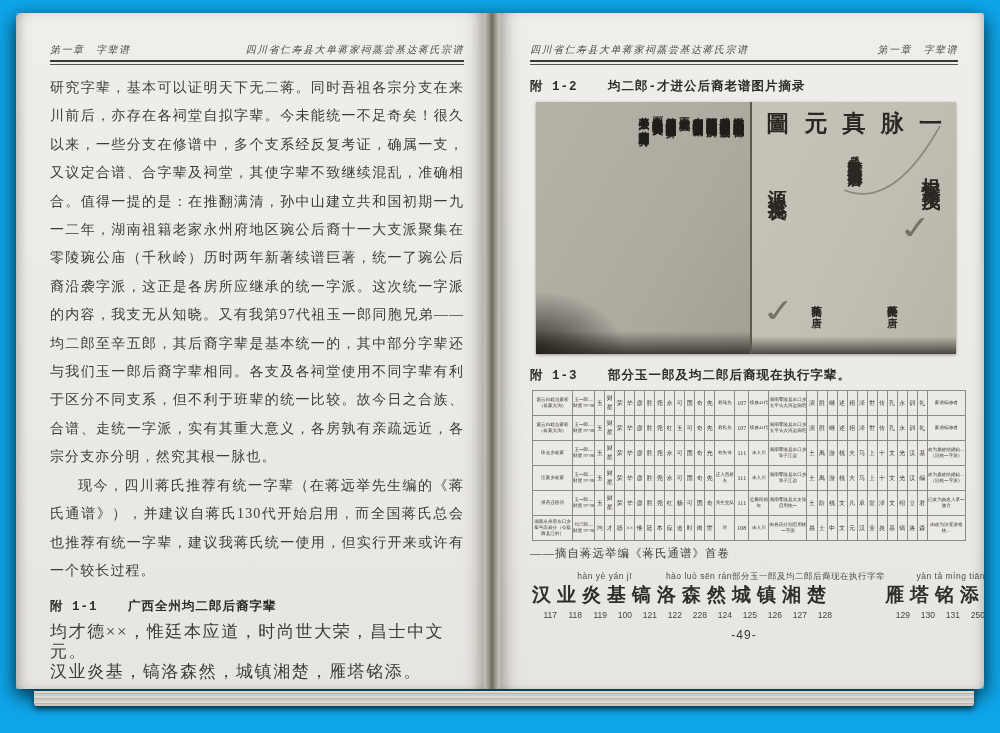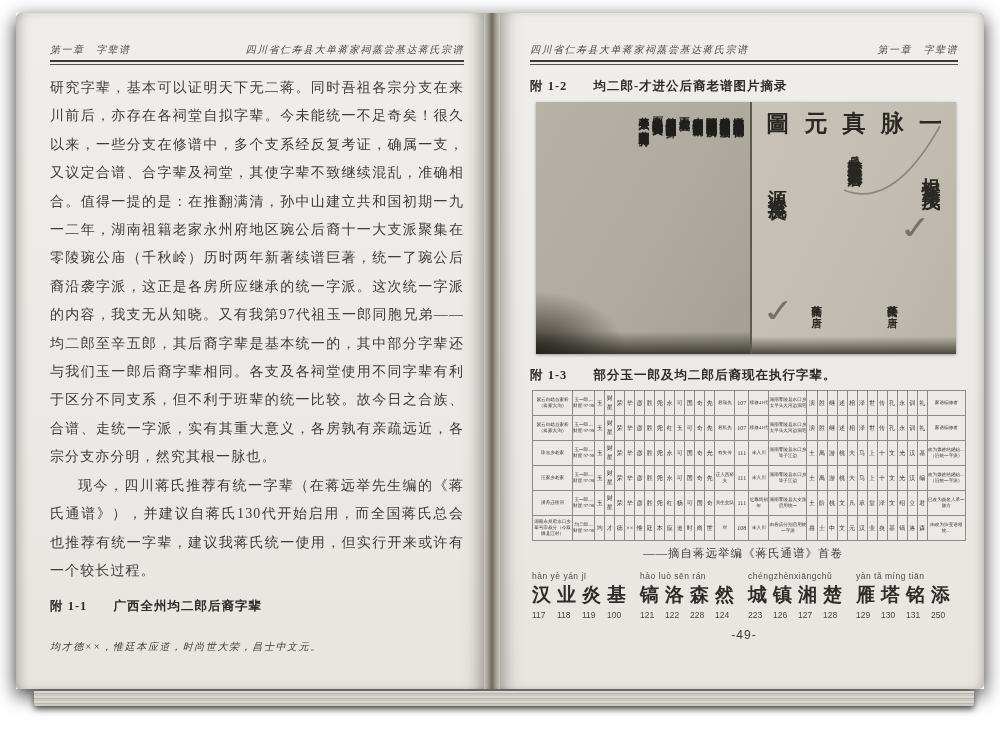--- a/index.html
+++ b/index.html
@@ -1,16 +1,16 @@
 <!DOCTYPE html>
 <html><head>
 <meta charset="utf-8">
 <style>
   html,body{margin:0;padding:0;background:#101010;}
-  .stage{position:relative;width:1000px;height:733px;background:#ffffff;overflow:hidden;
+  .stage{position:relative;width:1000px;height:733px;background:#0ea5e9;overflow:hidden;
          font-family:"Liberation Serif","DejaVu Serif",serif;}
   
   .book{position:absolute;left:16px;top:13px;width:968px;height:676px;display:flex;
         box-shadow:0 6px 18px rgba(0,0,0,.8);}
   .page{position:relative;background:linear-gradient(180deg,#efeeea 0%,#ebeae6 55%,#e7e5e0 100%);
         height:100%;overflow:hidden;}
   .page-left{width:468px;border-radius:5px 0 0 3px;
         box-shadow:inset -14px 0 18px -12px rgba(60,55,45,.55), inset 10px 0 14px -10px rgba(60,55,45,.5);}
   .page-right{width:484px;border-radius:0 3px 5px 0;
         box-shadow:inset 14px 0 18px -12px rgba(60,55,45,.55), inset -8px 0 12px -9px rgba(60,55,45,.45);}
@@ -22,24 +22,24 @@
   .inner{position:absolute;inset:0;padding:30px 26px 0 30px;}
   .page-left .inner{padding:30px 20px 0 34px;}
   .runhead{display:flex;justify-content:space-between;align-items:flex-end;
            font-style:italic;font-size:10px;color:#4a4a48;letter-spacing:1.5px;}
   .rule{height:2px;border-top:2px solid #3a3a38;border-bottom:1px solid #55534f;margin-top:3px;}
   
   .bodytext{margin-top:9px;color:#3c3c3a;}
   .bodytext p.para{margin:0;font-size:14px;line-height:28.4px;letter-spacing:1.1px;
            text-align:justify;text-justify:inter-ideograph;}
   .bodytext p.ind{text-indent:2em;}
-  .fighead{font-family:Liberation Serif, serif;font-weight:bold;
+  .fighead{font-family:Liberation Mono, monospace;font-weight:bold;
            font-size:12.5px;color:#2c2c2a;letter-spacing:1px;margin-top:13px;}
   .fighead .flabel{margin-right:22px;}
-  .figlines{margin-top:22px;font-size:10px;color:#3c3c3a;letter-spacing:1.6px;line-height:20px;font-style:italic;}
+  .figlines{margin-top:7px;font-size:17px;color:#3c3c3a;letter-spacing:1.6px;line-height:20px;}
   .pagenum{text-align:center;font-family:"Liberation Sans","DejaVu Sans",sans-serif;
            font-size:12px;color:#3a3a38;letter-spacing:1px;margin-top:8px;}
   
   .photo{position:relative;margin:7px 2px 0 6px;height:252px;display:flex;
          box-shadow:0 1px 3px rgba(0,0,0,.35);}
   .pp-left{position:relative;width:51%;background:linear-gradient(120deg,#b6b2a8,#aeaaa0 60%,#a39f94);
            overflow:hidden;padding:6px 4px 4px 2px;box-sizing:border-box;
            writing-mode:vertical-rl;text-orientation:upright;}
   .vcol{font-size:11px;line-height:1.0;letter-spacing:0.5px;color:#211f1b;margin:0 2.5px;
         font-weight:600;height:100%;overflow:hidden;}
@@ -71,26 +71,26 @@
   .ztable td{border:1px solid #8d8b85;color:#33322f;text-align:center;vertical-align:middle;
           padding:0;height:24px;overflow:hidden;}
   .ztable td.tc{font-size:6px;}
   .ztable td.tw{font-size:4.6px;line-height:1.25;}
   .ztable td.tl{font-size:4.6px;line-height:1.3;}
   .ztable td.tn{font-size:4.6px;line-height:1.25;}
   
   .groups{display:flex;justify-content:space-between;margin-top:10px;padding:0 2px;}
   .grp{display:flex;flex-direction:column;}
   .py{font-family:"Liberation Sans","DejaVu Sans",sans-serif;font-size:8.5px;color:#4c4c4a;
-      letter-spacing:.5px;height:11px;white-space:nowrap;}
+      letter-spacing:.5px;height:11px;white-space:nowrap;text-align:right;}
   .chrow{display:flex;}
   .bigch{width:25px;font-size:19px;font-weight:600;color:#2e2d2a;text-align:left;}
-  .numrow{display:flex;margin-top:2px;}
+  .numrow{display:flex;margin-top:2px;text-align:right;}
   .num{width:25px;font-family:"Liberation Sans","DejaVu Sans",sans-serif;font-size:8.5px;color:#44443f;}
-  .rp-caption{text-align:center;font-size:11.5px;color:#3e3e3c;letter-spacing:1px;margin-top:5px;padding-right:2px;}
+  .rp-caption{text-align:left;font-size:11.5px;color:#3e3e3c;letter-spacing:1px;margin-top:5px;padding-right:2px;}
 </style>
 </head>
 <body>
 
 <div class="stage">
   <div class="book">
 
     <div class="page page-left">
       <div class="inner">
         <div class="runhead">
@@ -103,20 +103,21 @@
             <p class="para">研究字辈，基本可以证明天下无二蒋。同时吾祖各宗分支在来川前后，亦存在各祠堂自拟字辈。今未能统一不足奇矣！很久以来，一些分支在修谱中，多个支系经反复考证，确属一支，又议定合谱、合字辈及祠堂，其使字辈不致继续混乱，准确相合。值得一提的是：在推翻满清，孙中山建立共和国初期一九一二年，湖南祖籍老家永州府地区琬公后裔十一大支派聚集在零陵琬公庙（千秋岭）历时两年新著续谱巨著，统一了琬公后裔沿袭字派，这正是各房所应继承的统一字派。这次统一字派的内容，我支无从知晓。又有我第97代祖玉一郎同胞兄弟——均二郎至辛五郎，其后裔字辈是基本统一的，其中部分字辈还与我们玉一郎后裔字辈相同。各支及各祠堂使用不同字辈有利于区分不同支系，但不利于班辈的统一比较。故今日之合族、合谱、走统一字派，实有其重大意义，各房孰有亲疏远近，各宗分支亦分明，然究其根一脉也。</p>
             <p class="para ind">现今，四川蒋氏推荐有统一字辈（在蒋远举先生编的《蒋氏通谱》），并建议自蒋氏130代开始启用，而全国蒋氏总会也推荐有统一字辈，建议我蒋氏统一使用，但实行开来或许有一个较长过程。</p>
           </div>
 
         <div class="fighead">
           <span class="flabel">附 1-1</span>
           <span>广西全州均二郎后裔字辈</span>
         </div>
         <div class="figlines">
           <div>均才德××，惟廷本应道，时尚世大荣，昌士中文元。</div>
+          <div>汉业炎基，镐洛森然，城镇湘楚，雁塔铭添。</div>
         </div>
 
       </div>
     </div>
 
     <div class="spine"></div>
 
     <div class="page page-right">
       <div class="inner">
         <div class="runhead">
@@ -437,29 +438,29 @@
                 <span class="bigch">然</span>
               </div>
               <div class="numrow">
                 <span class="num">121</span>
                 <span class="num">122</span>
                 <span class="num">228</span>
                 <span class="num">124</span>
               </div>
             </div>
             <div class="grp">
-              <div class="py">chéngzhènxiāngchǔ</div>
+              <div class="py">部分玉一郎及均二郎后裔现在执行字辈</div>
               <div class="chrow">
                 <span class="bigch">城</span>
                 <span class="bigch">镇</span>
                 <span class="bigch">湘</span>
                 <span class="bigch">楚</span>
               </div>
               <div class="numrow">
-                <span class="num">223</span>
+                <span class="num">125</span>
                 <span class="num">126</span>
                 <span class="num">127</span>
                 <span class="num">128</span>
               </div>
             </div>
             <div class="grp">
               <div class="py">yàn tǎ míng tiān</div>
               <div class="chrow">
                 <span class="bigch">雁</span>
                 <span class="bigch">塔</span>

